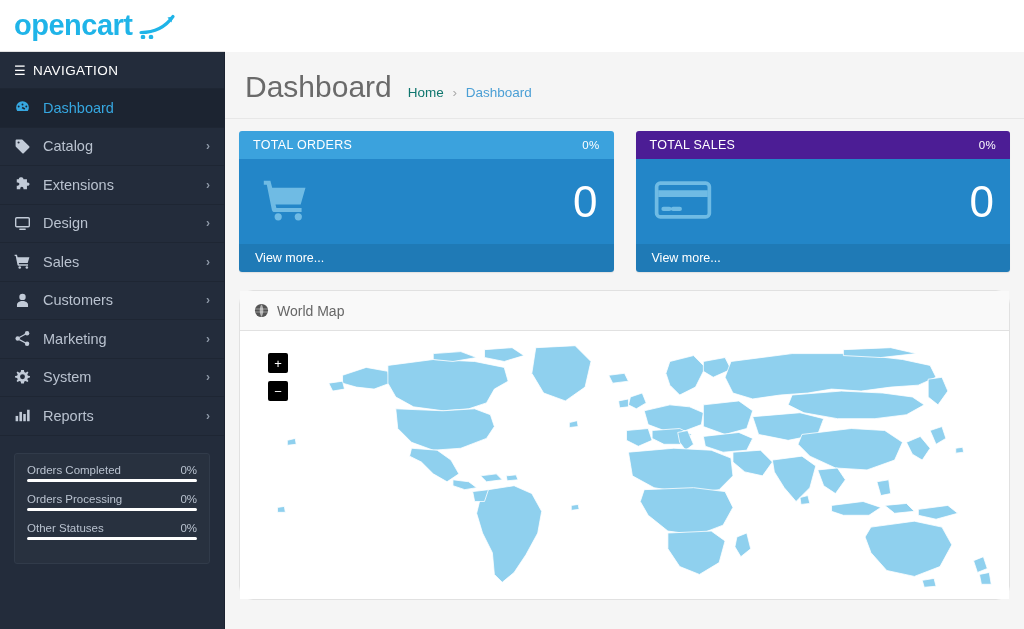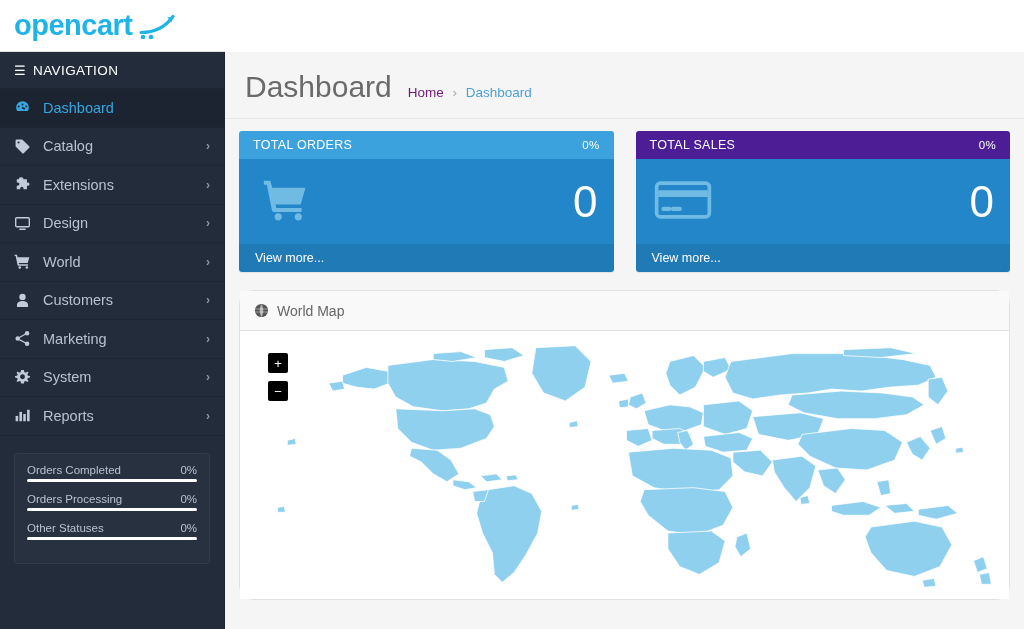--- a/index.html
+++ b/index.html
@@ -89,21 +89,21 @@
     overflow: hidden; display: flex; flex-direction: column;
   }
   .page-head {
     padding: 18px 20px 14px 20px;
     display: flex; align-items: baseline;
     border-bottom: 1px solid #e7e7e7;
     background: #f5f5f5;
   }
   .page-title { font-size: 30px; color: #6a6a6a; font-weight: normal; }
   .breadcrumb { margin-left: 16px; font-size: 13.5px; color: #888; }
-  .breadcrumb a { color: #701a75; text-decoration: none; }
+  .breadcrumb a { color: #0f766e; text-decoration: none; }
   .breadcrumb .sep { margin: 0 5px; color: #aaa; }
   .breadcrumb .crumb-active { color: #4b9fd5; }
 
   .content { padding: 12px 14px 0 14px; }
 
   
   .tiles { display: flex; gap: 22px; }
   .tile {
     flex: 1 1 0; border-radius: 3px; overflow: hidden;
     box-shadow: 0 1px 1px rgba(0,0,0,.08);
@@ -218,21 +218,21 @@
         </li>
 
         <li class="nav-item">
           <span class="nav-ico">
             <svg width="17" height="17" viewBox="0 0 16 16" fill="currentColor">
               <path d="M.6 1.6h2.2l.6 2.3h11.1l-1.6 5.6H4.5l.3 1.2h8.4v1.3H4.2c-.5 0-.8-.3-.9-.7L1.6 2.9H.6z"></path>
               <circle cx="5.4" cy="13.6" r="1.2"></circle>
                 <circle cx="12.1" cy="13.6" r="1.2"></circle>
             </svg>
           </span>
-          <span class="nav-label">World</span>
+          <span class="nav-label">Sales</span>
           <span class="chev">›</span>
         </li>
 
         <li class="nav-item">
           <span class="nav-ico">
             <svg width="17" height="17" viewBox="0 0 16 16" fill="currentColor">
               <circle cx="8" cy="4.6" r="3"></circle>
               <path d="M8 8.4c-3 0-5.2 1.6-5.2 3.6v2.2h10.4v-2.2c0-2-2.2-3.6-5.2-3.6z"></path>
             </svg>
           </span>

